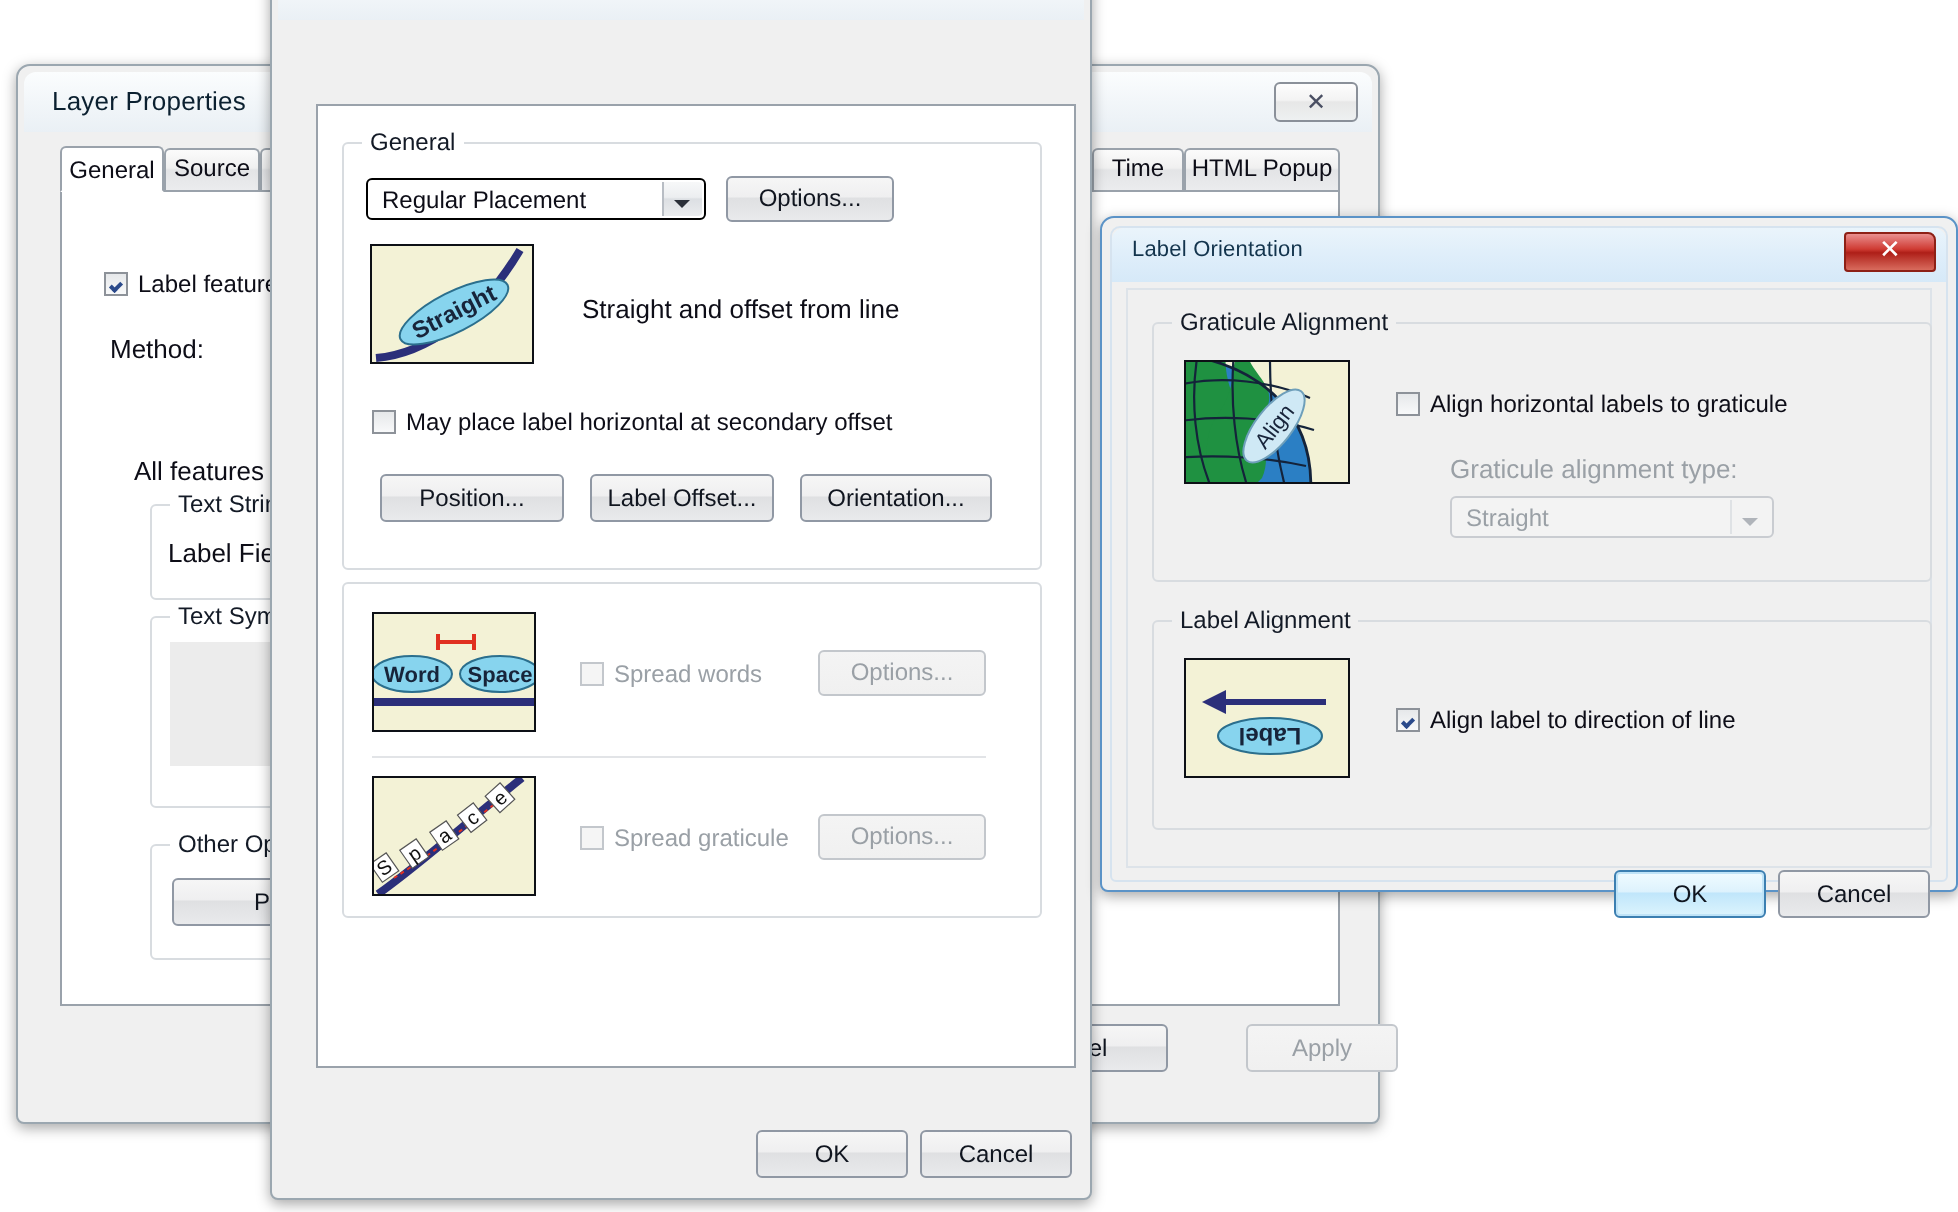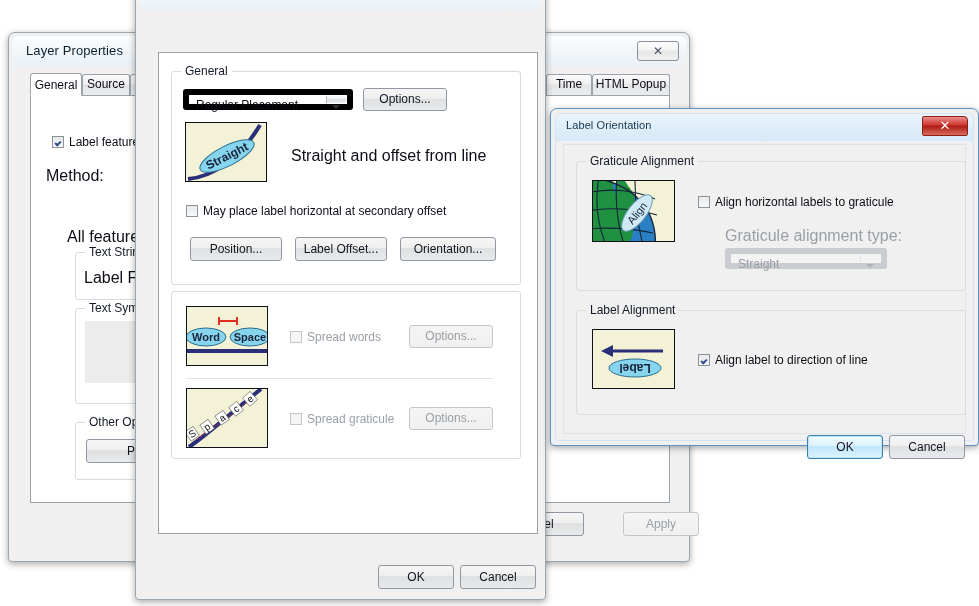--- a/index.html
+++ b/index.html
@@ -68,21 +68,21 @@
   .btn.disabled{color:#9aa0a6;border-color:#c3c7cc;
     background:linear-gradient(to bottom,#f4f4f4 0%,#f0f0f0 100%);}
   .btn.default{
     border:1px solid #3c7fb1;
     background:linear-gradient(to bottom,#f0fbff 0%,#ddf2fd 45%,#c0e6fb 48%,#dcf4fd 100%);
     box-shadow:0 0 0 1px #bfe3f7 inset;
   }
   
   .combo{
     position:absolute;box-sizing:border-box;
-    border:6px solid #000000;border-radius:3px;background:#ffffff;
+    border:1px solid #000000;border-radius:3px;background:#ffffff;
     font-size:12px;color:#0d0d17;
   }
   .combo .val{position:absolute;left:7px;top:3px;white-space:nowrap;}
   .combo .arrowbtn{
     position:absolute;right:1px;top:1px;bottom:1px;width:19px;
     border-left:1px solid #b8bdc4;border-radius:0 2px 2px 0;
     background:linear-gradient(to bottom,#f7f8f9 0%,#eceef0 45%,#dcdfe3 50%,#eaecee 100%);
   }
   .combo .arrowbtn i{
     position:absolute;left:5px;top:9px;width:0;height:0;
@@ -116,21 +116,21 @@
     background:linear-gradient(to bottom,#fbfbfb 0%,#f0f0f0 45%,#e3e4e6 50%,#ebecee 100%);
     font-size:12px;line-height:19px;text-align:center;color:#0d0d17;white-space:nowrap;
   }
   .tab.active{
     background:#ffffff;height:23px;top:-1px;line-height:22px;z-index:4;border-bottom:1px solid #fff;
   }
   .tabbody{
     position:absolute;background:#ffffff;border:1px solid #9aa2ab;box-sizing:border-box;
   }
 
-  .lbl-static{position:absolute;white-space:nowrap;font-size:16px;color:#0d0d17;text-align:right;}
+  .lbl-static{position:absolute;white-space:nowrap;font-size:13px;color:#0d0d17;text-align:right;}
   .lbl-dim{color:#9aa0a6;}
   .hr{position:absolute;height:1px;background:#e2e4e7;}
 
   
   .thumb{position:absolute;border:1px solid #0d1016;background:#f3f2d6;box-sizing:border-box;overflow:hidden;}
   .thumb svg{display:block;}
 </style>
 </head>
 <body>
 
@@ -162,21 +162,21 @@
       </div>
     </div>
 
     <div class="tabbody" style="left:18px;top:59px;width:640px;height:408px;">
 
       <label class="chk" style="left:21px;top:39px;">
         <span class="box on"></span>
         <span class="lbl">Label features in th</span>
       </label>
 
-      <div class="lbl-static" style="left:15px;top:71px;">Method:</div>
+      <div class="lbl-static" style="left:24px;top:71px;">Method:</div>
 
       <div class="lbl-static" style="left:36px;top:132px;">All features will be la</div>
 
       <div class="group" style="left:44px;top:156px;width:420px;height:48px;background:#fff;">
         <span class="legend" style="background:#ffffff;">Text String</span>
         <div class="lbl-static" style="left:8px;top:16px;">Label Field:</div>
       </div>
 
       <div class="group" style="left:44px;top:212px;width:420px;height:96px;background:#fff;">
         <span class="legend" style="background:#ffffff;">Text Symbol</span>

